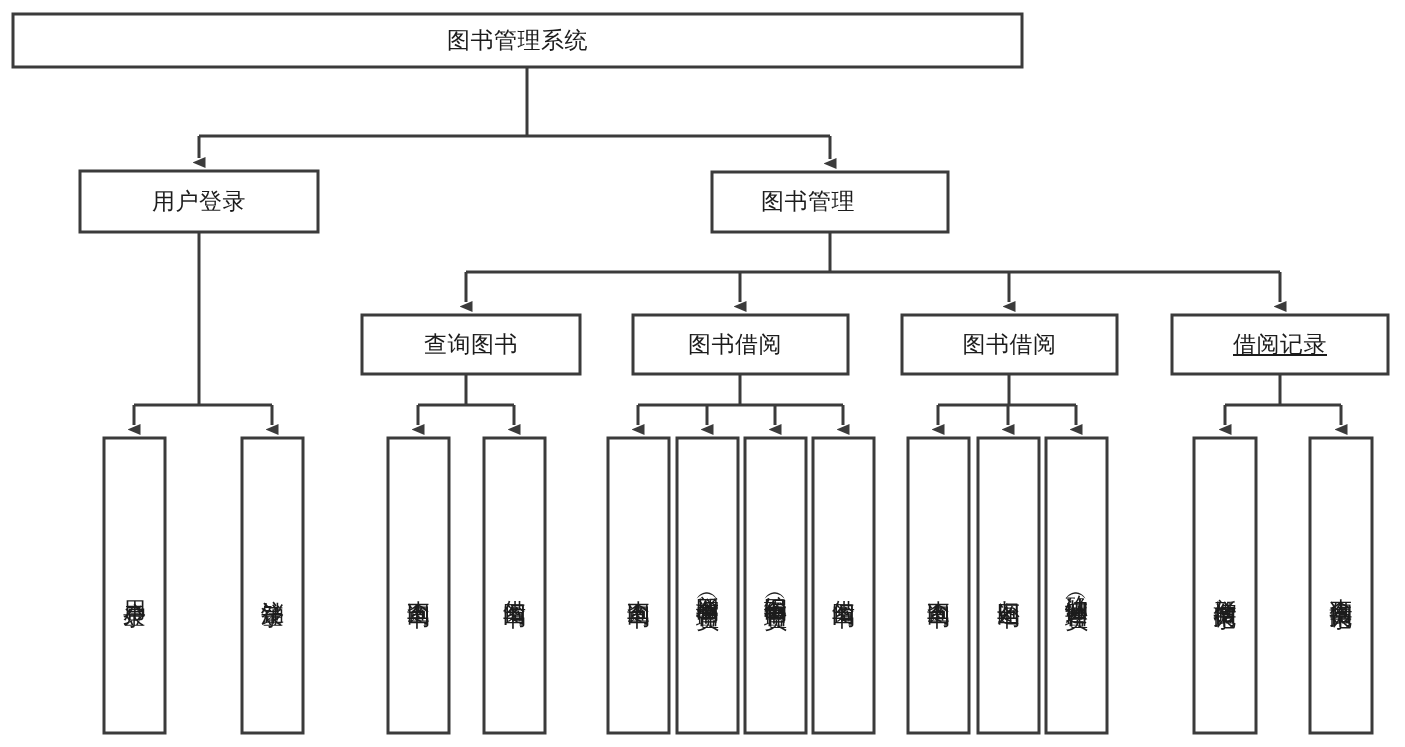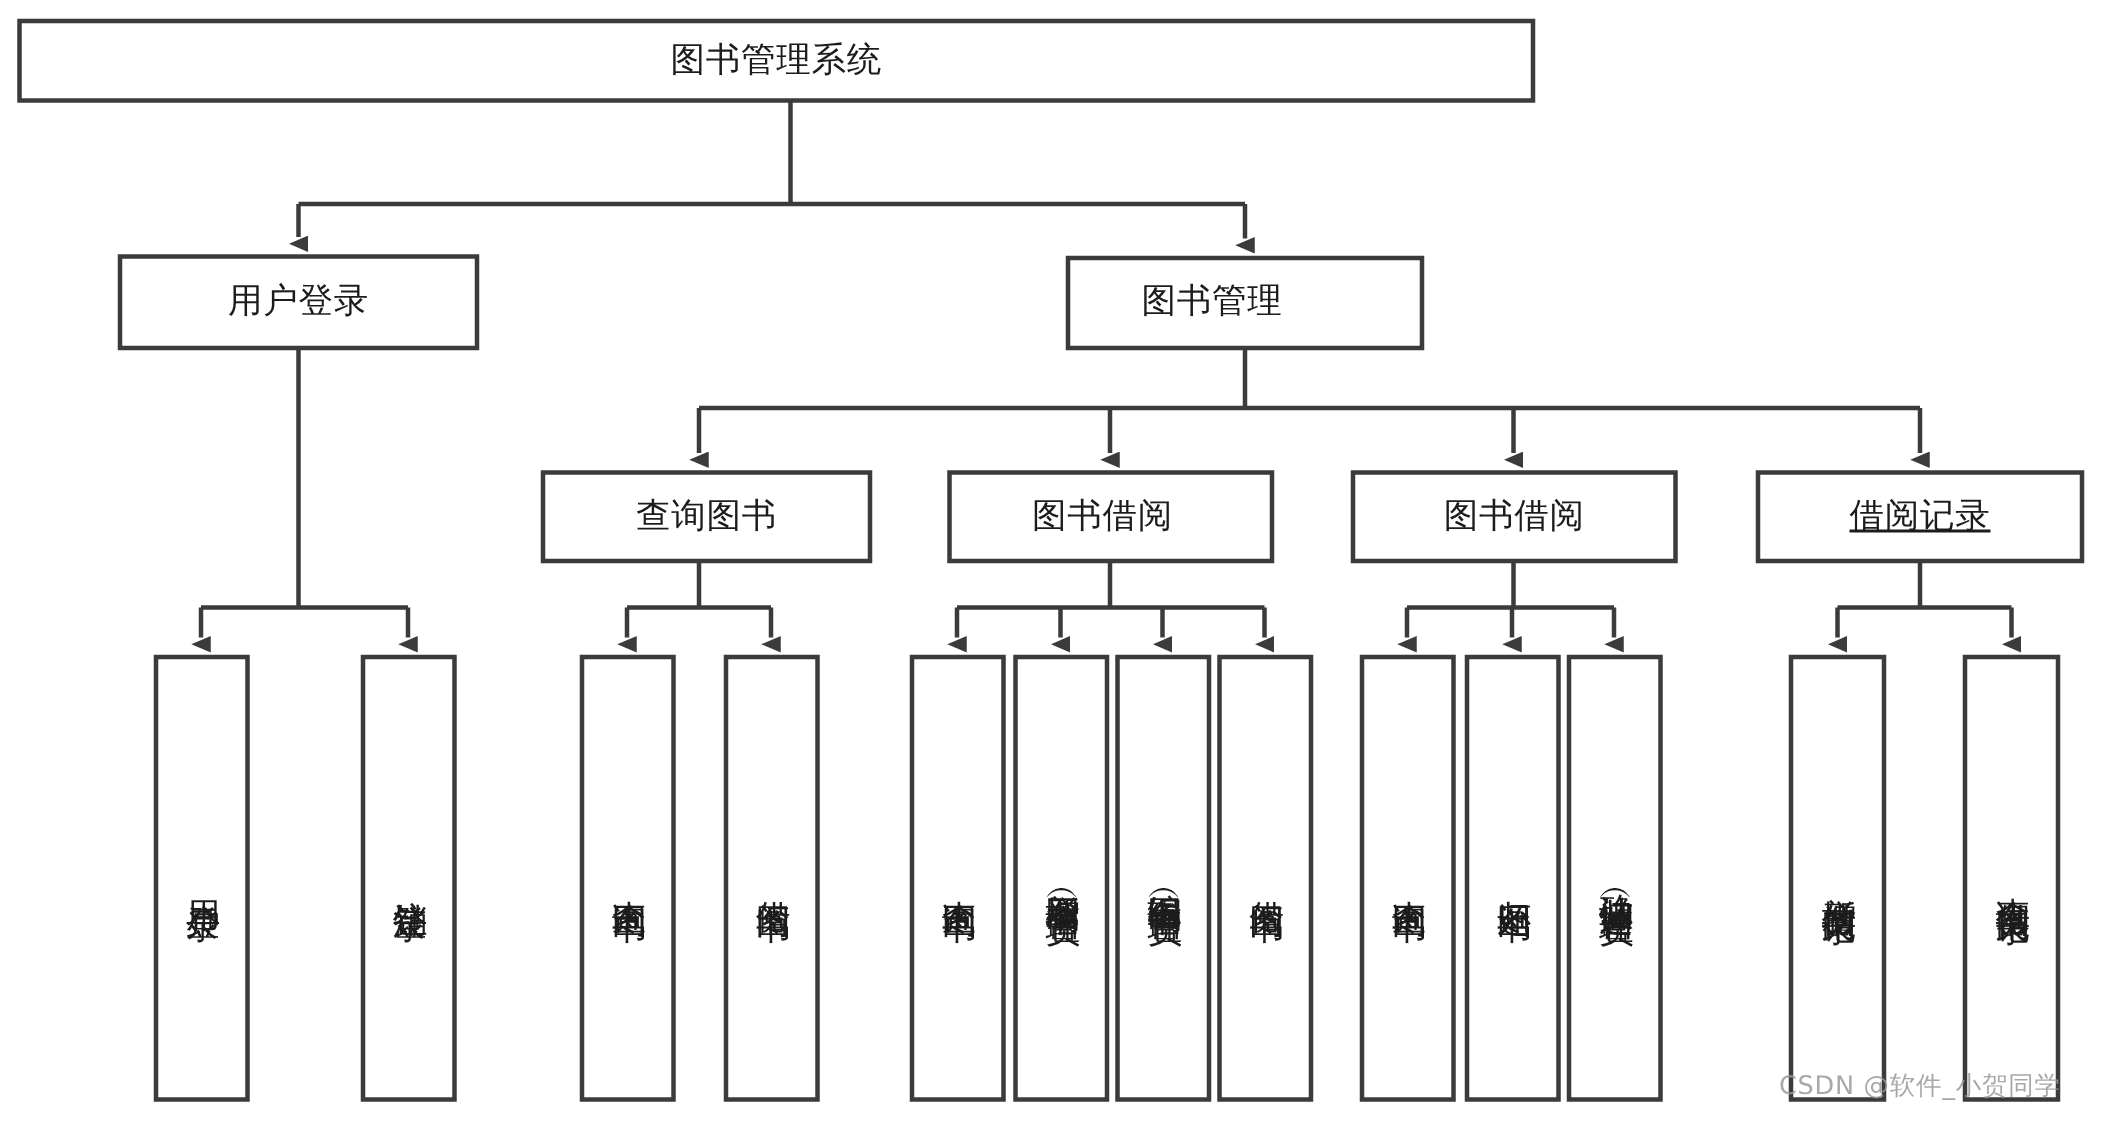--- a/index.html
+++ b/index.html
@@ -171,15 +171,14 @@
   <div class="node-label vertical" style="left:608px; top:438px; width:61px; height:295px;">查询图书</div>
   <div class="node-label vertical" style="left:677px; top:438px; width:61px; height:295px;">新增图书（管理员）</div>
   <div class="node-label vertical" style="left:745px; top:438px; width:61px; height:295px;">编辑图书（管理员）</div>
   <div class="node-label vertical" style="left:813px; top:438px; width:61px; height:295px;">借阅图书</div>
   <div class="node-label vertical" style="left:908px; top:438px; width:61px; height:295px;">查询图书</div>
   <div class="node-label vertical" style="left:978px; top:438px; width:61px; height:295px;">归还图书</div>
   <div class="node-label vertical" style="left:1046px; top:438px; width:61px; height:295px;">确认归还（管理员）</div>
   <div class="node-label vertical" style="left:1194px; top:438px; width:62px; height:295px;">新增借阅记录</div>
   <div class="node-label vertical" style="left:1310px; top:438px; width:62px; height:295px;">查询借阅记录</div>
 
-  <div id="watermark">CSDN @软件_小贺同学</div>
 
 </div>
 
 </body></html>

